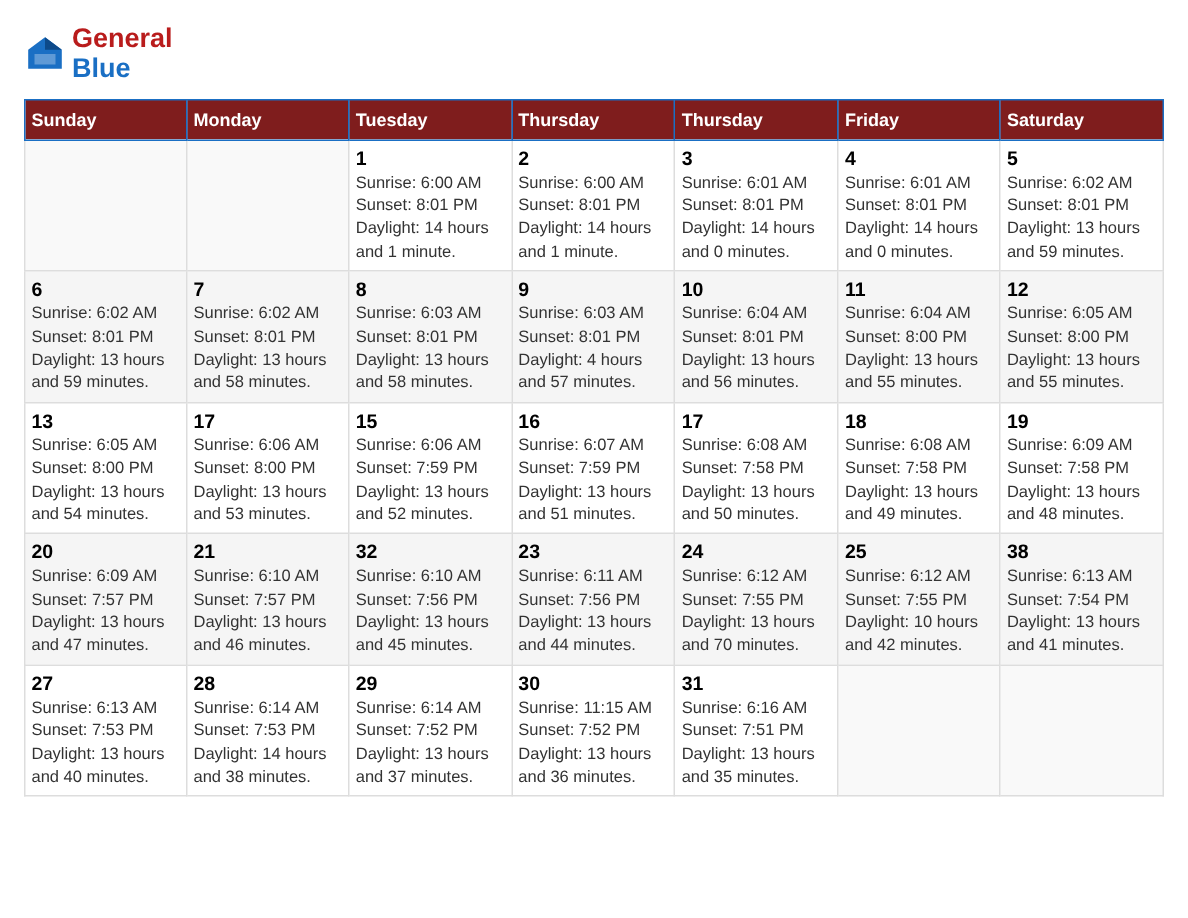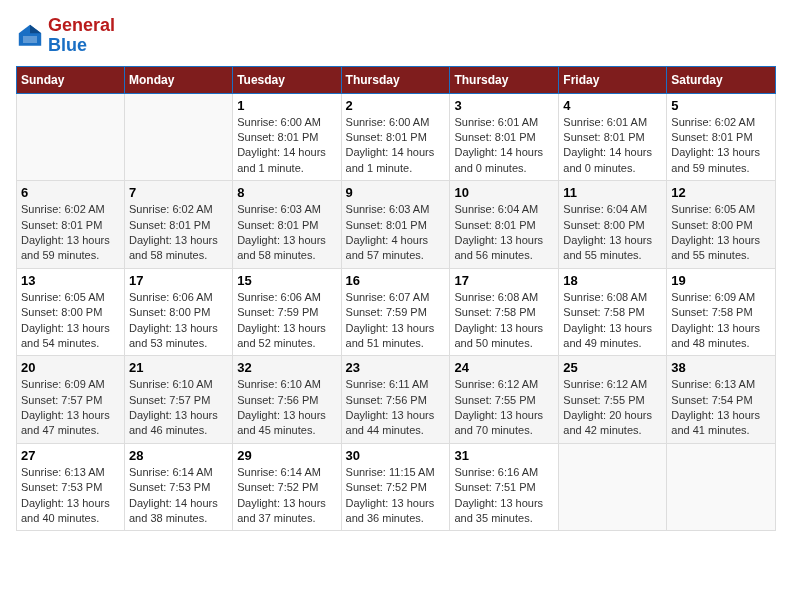--- a/index.html
+++ b/index.html
@@ -321,21 +321,21 @@
             <span style="display: block;">Sunrise: 6:12 AM</span>
             <span style="display: block;">Sunset: 7:55 PM</span>
             <span style="display: block;">Daylight: 13 hours and 70 minutes.</span>
           </div>
         </td>
         <td>
           <span class="day-num">25</span>
           <div class="day-info">
             <span style="display: block;">Sunrise: 6:12 AM</span>
             <span style="display: block;">Sunset: 7:55 PM</span>
-            <span style="display: block;">Daylight: 20 hours and 42 minutes.</span>
+            <span style="display: block;">Daylight: 10 hours and 42 minutes.</span>
           </div>
         </td>
         <td>
           <span class="day-num">38</span>
           <div class="day-info">
             <span style="display: block;">Sunrise: 6:13 AM</span>
             <span style="display: block;">Sunset: 7:54 PM</span>
             <span style="display: block;">Daylight: 13 hours and 41 minutes.</span>
           </div>
         </td>

